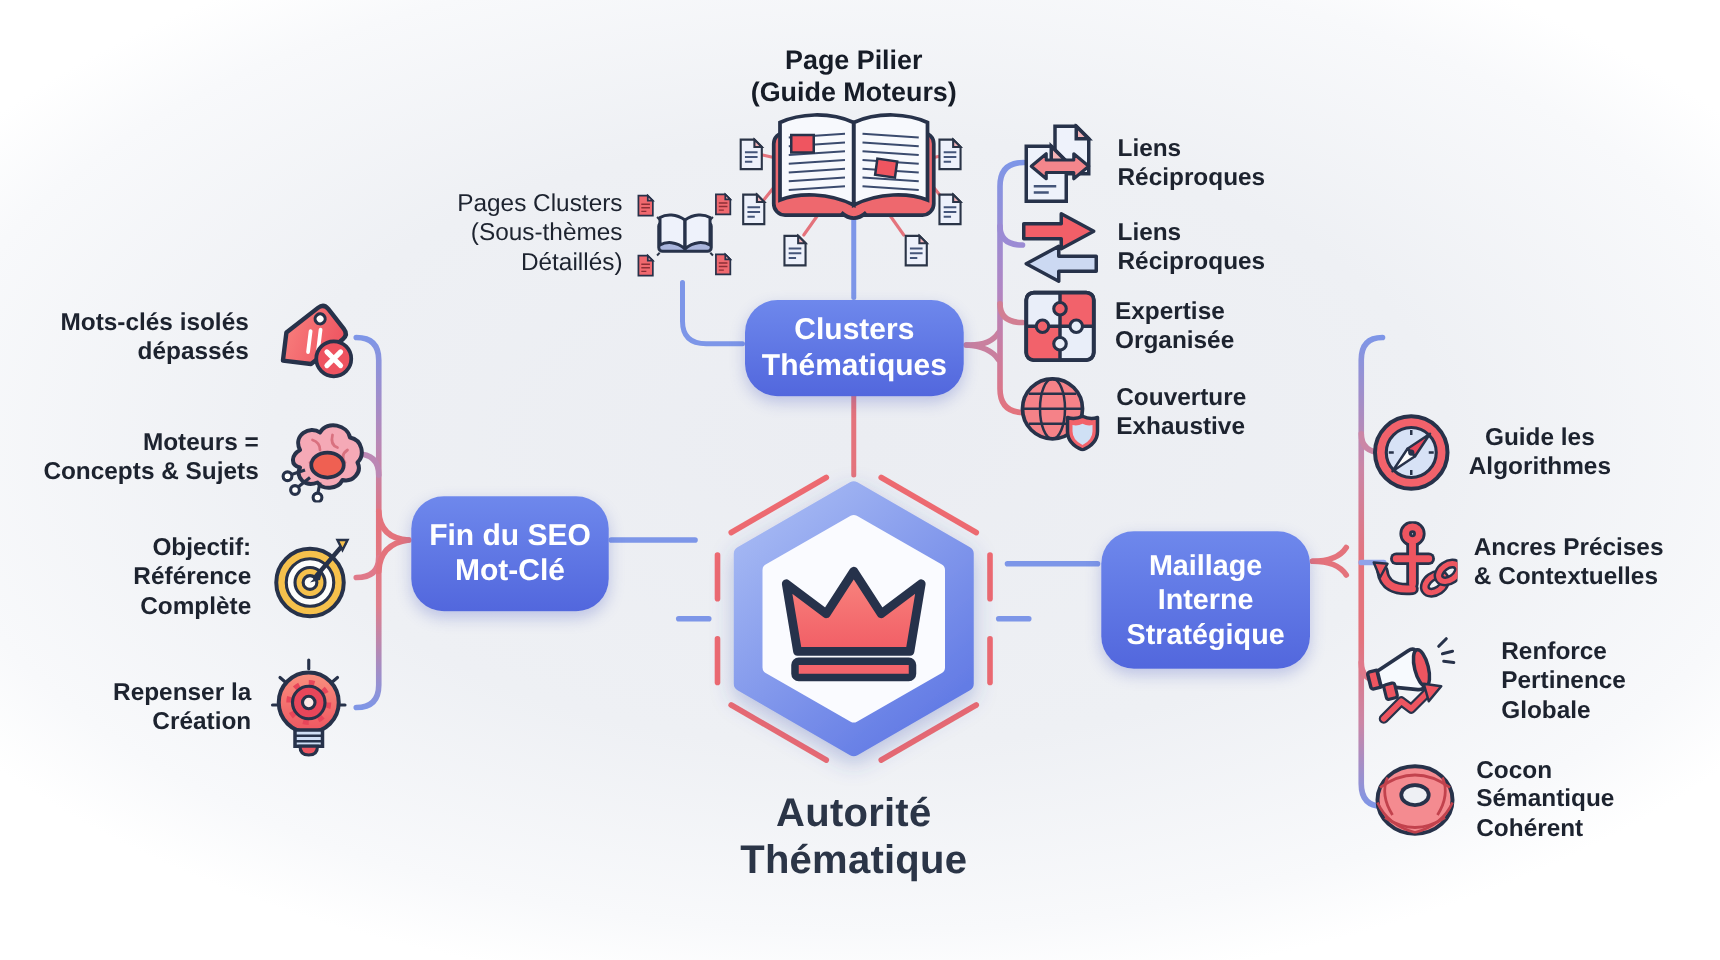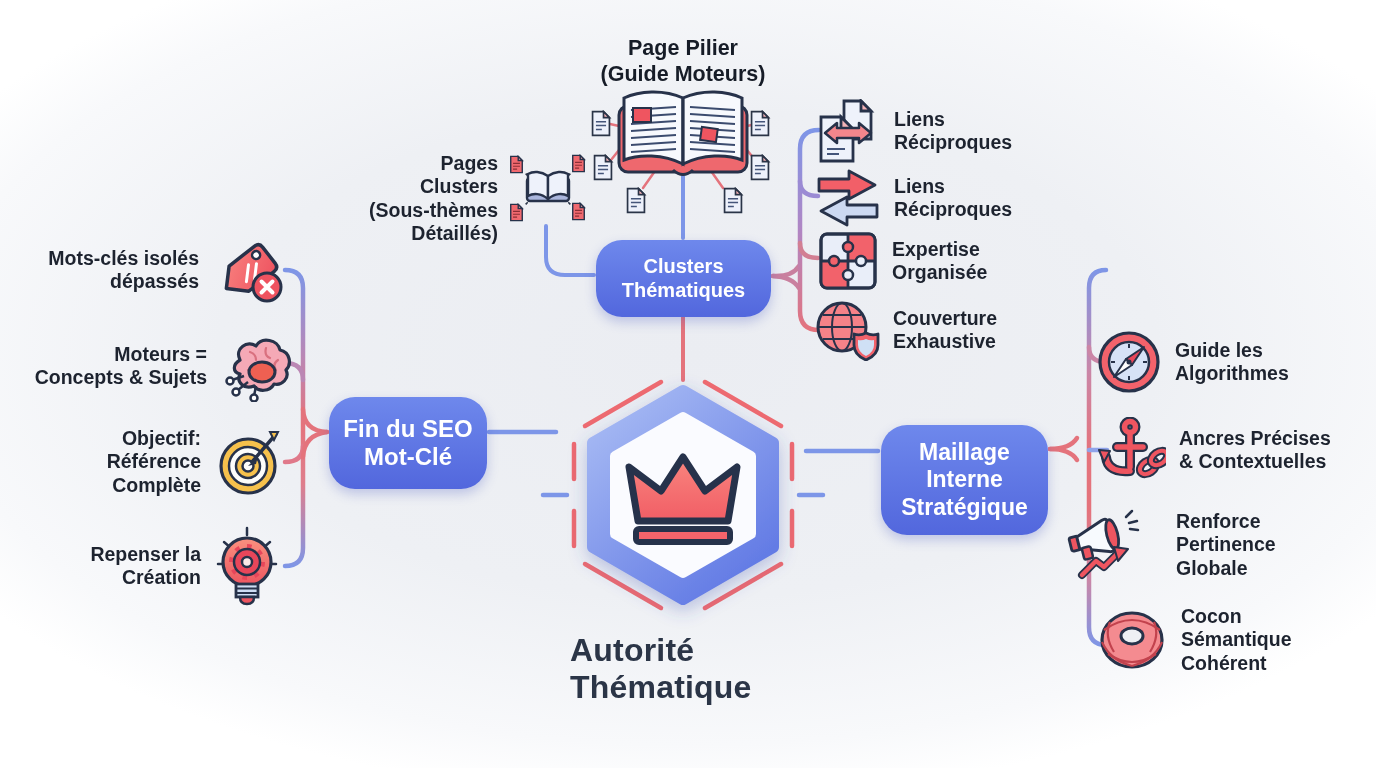--- a/index.html
+++ b/index.html
@@ -11,23 +11,23 @@
   .row{position:absolute;z-index:2;display:flex;align-items:center;gap:13px;}
   .row .label{font-size:19.5px;font-weight:700;color:#1d232f;line-height:1.2;white-space:pre-line;}
   .row-left{justify-content:flex-end;}
   .row-left .label{text-align:right;}
   .node{position:absolute;z-index:2;display:flex;align-items:center;justify-content:center;
     background:linear-gradient(180deg,#6e88ec 0%,#5267dd 100%);
     border-radius:26px;box-shadow:0 5px 12px rgba(64,84,190,.28);
     color:#ffffff;font-weight:700;text-align:center;line-height:1.18;white-space:pre-line;}
   .bigtitle{position:absolute;z-index:2;text-align:center;font-weight:700;color:#161c27;
     font-size:21.5px;line-height:1.22;white-space:pre-line;}
-  .sidetitle{position:absolute;z-index:2;text-align:right;font-weight:700;color:#1d232f;
+  .sidetitle{position:absolute;z-index:2;text-align:right;font-weight:400;color:#1d232f;
     font-size:19.5px;line-height:1.2;white-space:pre-line;}
-  .centerlabel{position:absolute;z-index:2;font-weight:700;color:#2b3547;
+  .centerlabel{position:absolute;z-index:2;text-align:center;font-weight:700;color:#2b3547;
     font-size:32px;line-height:1.15;white-space:pre-line;letter-spacing:.2px;}
   svg{display:block;}
 </style>
 </head>
 <body>
 
 <div id="stage">
 
   <svg id="wires" width="1376" height="768" viewBox="0 0 1376 768">
     <defs>
@@ -176,21 +176,21 @@
     <rect x="21" y="28" width="42" height="23" rx="3" fill="#aab6dd" stroke="#27324a" stroke-width="2.4"></rect>
     <path d="M 42 26 C 35 21 27 21 22 24 L 22 46 C 27 43 35 43 42 49 Z" fill="#eef2fb" stroke="#27324a" stroke-width="2.4"></path>
     <path d="M 42 26 C 49 21 57 21 62 24 L 62 46 C 57 43 49 43 42 49 Z" fill="#eef2fb" stroke="#27324a" stroke-width="2.4"></path>
     <path d="M 42 26 L 42 49" stroke="#27324a" stroke-width="2"></path>
     <use href="#rdoc" x="3" y="5" width="15" height="19"></use>
     <use href="#rdoc" x="65" y="4" width="15" height="19"></use>
     <use href="#rdoc" x="3" y="53" width="15" height="19"></use>
     <use href="#rdoc" x="65" y="52" width="15" height="19"></use>
   </svg>
 
-  <div class="node" style="left:596px;top:240px;width:175px;height:77px;font-size:20px;">Clusters
+  <div class="node" style="left:596px;top:240px;width:175px;height:77px;font-size:24px;">Clusters
 Thématiques</div>
   <div class="node" style="left:329px;top:397px;width:158px;height:92px;font-size:24px;">Fin du SEO
 Mot-Clé</div>
   <div class="node" style="left:881px;top:395px;width:167px;height:110px;font-size:23px;margin-top:30px;">Maillage
 Interne
 Stratégique</div>
 
   <div class="centerlabel" style="left:570px;top:632px;width:226px;">Autorité
 Thématique</div>
 
@@ -318,21 +318,21 @@
       <circle cx="31" cy="17" r="5" fill="#f2626b" stroke="#27324a" stroke-width="2.5"></circle>
       <circle cx="17" cy="31" r="5" fill="#f2626b" stroke="#27324a" stroke-width="2.5"></circle>
       <circle cx="44" cy="31" r="5" fill="#e9eef9" stroke="#27324a" stroke-width="2.5"></circle>
       <circle cx="31" cy="45" r="5" fill="#e9eef9" stroke="#27324a" stroke-width="2.5"></circle>
     </svg>
     <div class="label">Expertise
 Organisée</div>
   </div>
 
 
-  <div class="row" style="left:1096px;top:329px;height:66px;">
+  <div class="row" style="left:1096px;top:329px;height:66px;text-align:center;">
     <svg width="66" height="66" viewBox="0 0 66 66">
       <circle cx="33" cy="33" r="29" fill="#f2626b" stroke="#27324a" stroke-width="3.2"></circle>
       <circle cx="33" cy="33" r="20" fill="#d7e2f6" stroke="#27324a" stroke-width="2.5"></circle>
       <path d="M 33 15 V 19 M 33 47 V 51 M 15 33 H 19 M 47 33 H 51" stroke="#27324a" stroke-width="2"></path>
       <polygon points="48,18 30,30 36,36" fill="#e8465a" stroke="#27324a" stroke-width="2" stroke-linejoin="round"></polygon>
       <polygon points="18,48 36,36 30,30" fill="#fdfdfd" stroke="#27324a" stroke-width="2" stroke-linejoin="round"></polygon>
       <circle cx="33" cy="33" r="2.5" fill="#27324a"></circle>
     </svg>
     <div class="label">Guide les
 Algorithmes</div>
@@ -359,21 +359,21 @@
       </g>
       <g transform="rotate(-35 63 41)">
         <ellipse cx="63" cy="41" rx="9" ry="6" fill="none" stroke="#27324a" stroke-width="8"></ellipse>
         <ellipse cx="63" cy="41" rx="9" ry="6" fill="none" stroke="#ef5560" stroke-width="4"></ellipse>
       </g>
     </svg>
     <div class="label">Ancres Précises
 &amp; Contextuelles</div>
   </div>
 
-  <div class="row" style="left:1066px;top:509px;height:72px;gap:32px;">
+  <div class="row" style="left:1091px;top:509px;height:72px;gap:32px;">
     <svg width="78" height="72" viewBox="0 0 78 72">
       <g transform="rotate(-14 36 30)">
         <rect x="4" y="21" width="9" height="14" rx="2" fill="#ee5560" stroke="#27324a" stroke-width="2.8"></rect>
         <path d="M 12 22 L 40 12 Q 46 10 46 16 V 40 Q 46 46 40 44 L 12 34 Z" fill="#f7fafe" stroke="#27324a" stroke-width="3" stroke-linejoin="round"></path>
         <ellipse cx="47" cy="28" rx="5.5" ry="15" fill="#ee5560" stroke="#27324a" stroke-width="2.8"></ellipse>
         <rect x="14" y="34" width="9" height="12" rx="2" fill="#ee5560" stroke="#27324a" stroke-width="2.5"></rect>
       </g>
       <path d="M 60 8 L 66 2 M 63 14 L 71 12 M 64 20 L 72 21" stroke="#27324a" stroke-width="2.5" stroke-linecap="round"></path>
       <path d="M 16 66 L 30 52 L 38 58 L 52 44" fill="none" stroke="#27324a" stroke-width="8" stroke-linecap="round" stroke-linejoin="round"></path>
       <path d="M 16 66 L 30 52 L 38 58 L 52 44" fill="none" stroke="#ee5560" stroke-width="4.5" stroke-linecap="round" stroke-linejoin="round"></path>

